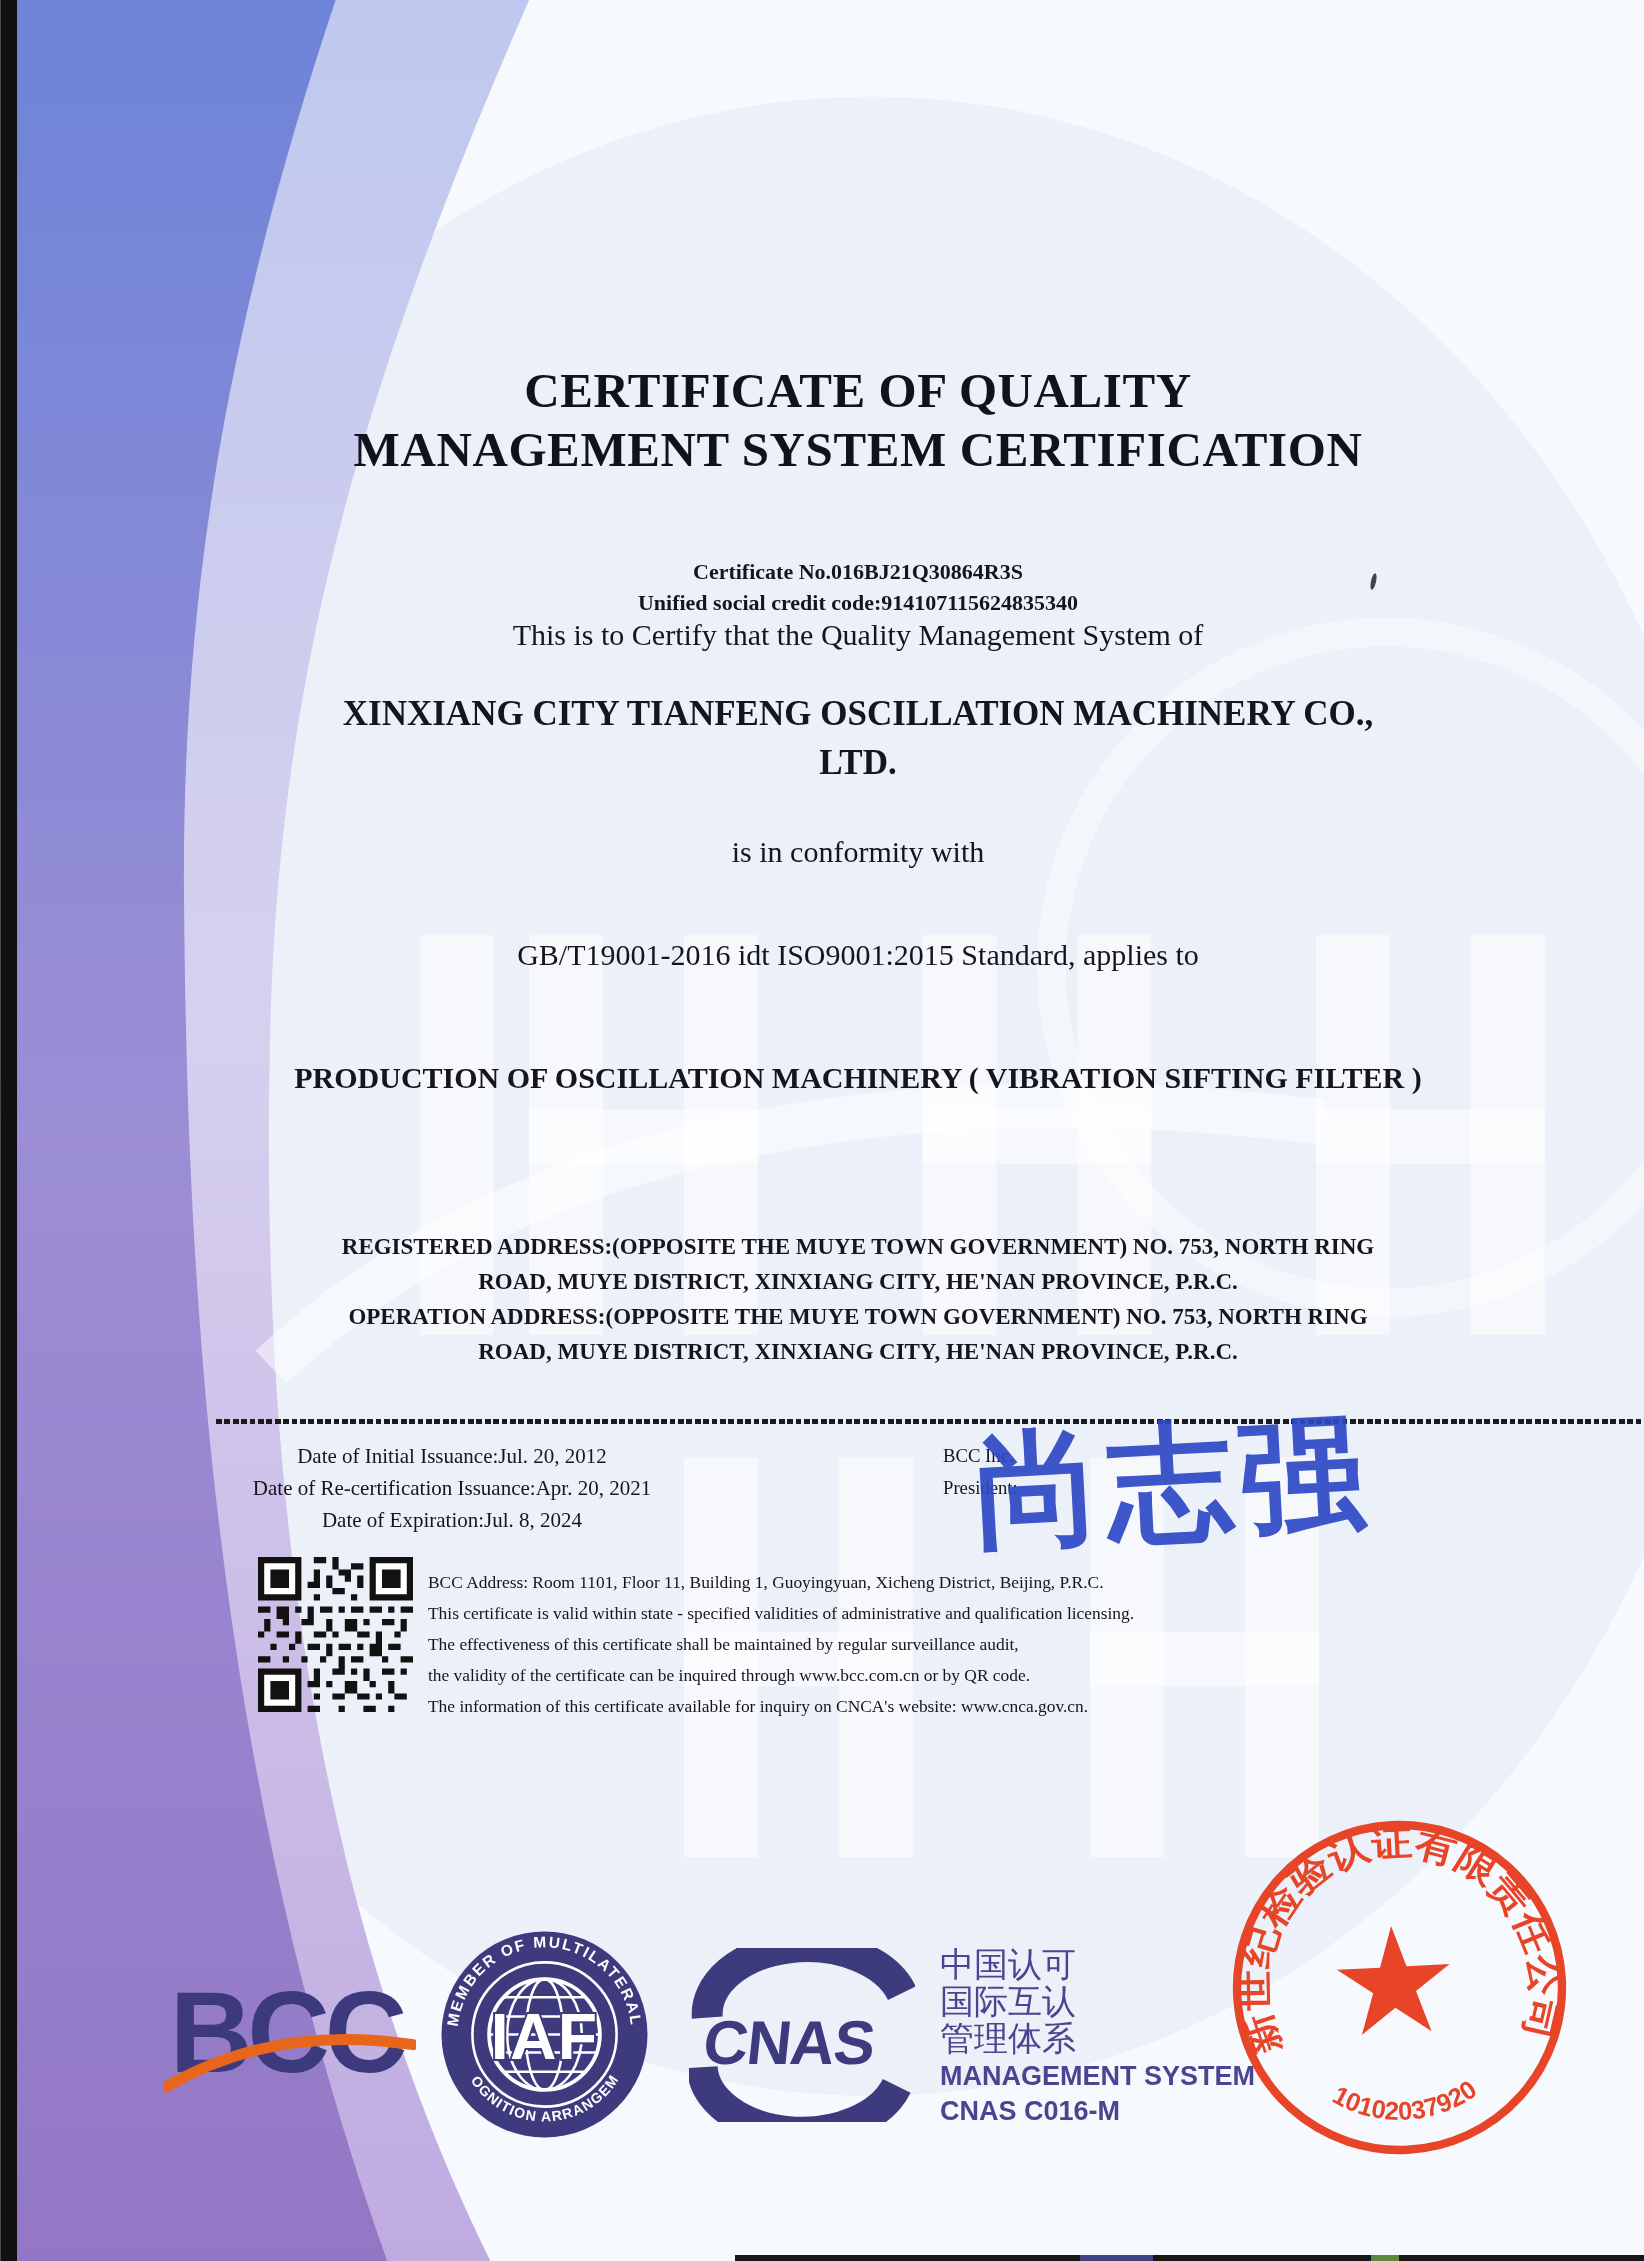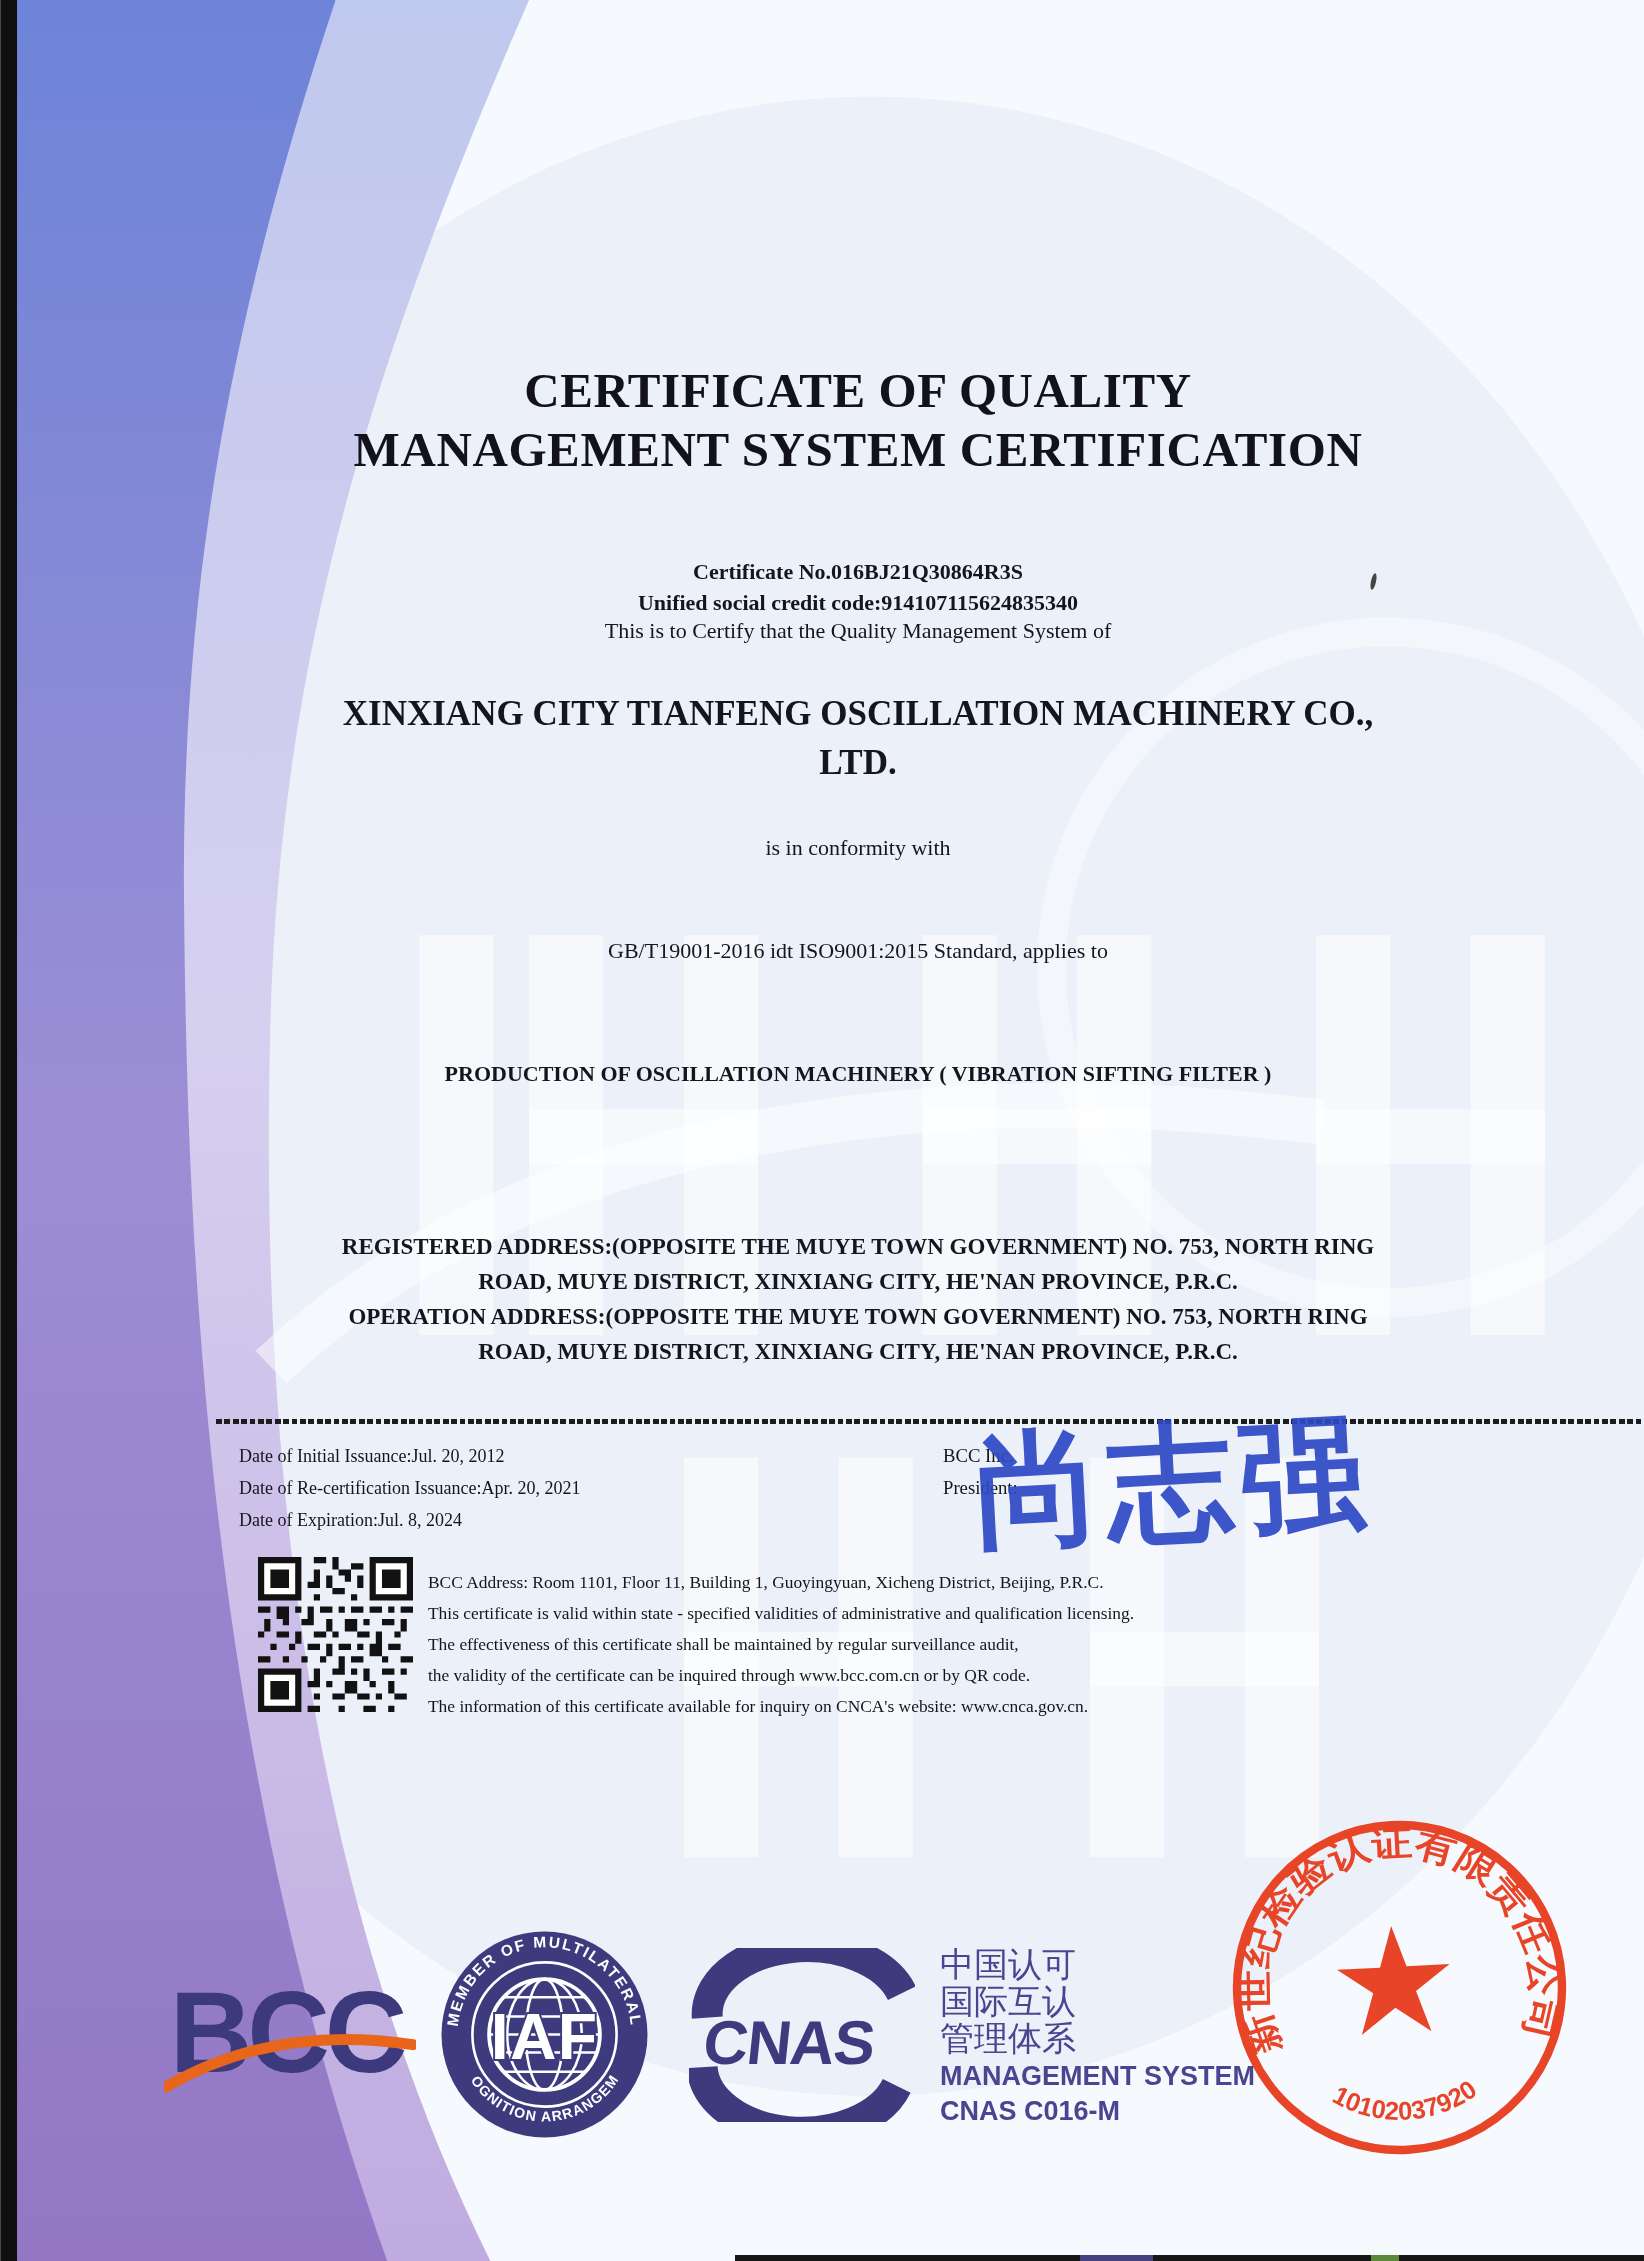--- a/index.html
+++ b/index.html
@@ -2,26 +2,26 @@
 <html style="font-size:10.3px"><head>
 <meta charset="utf-8">
 <style>
   html,body{margin:0;padding:0;background:#888;}
   #page{position:relative;width:1645px;height:2261px;margin:0 auto;background:#e5e5e5;overflow:hidden;
         font-family:"Liberation Serif", serif;color:#15151f;}
   .abs{position:absolute;}
   .center-col{position:absolute;left:200px;width:1316px;text-align:center;}
   .title{font-size:49px;font-weight:bold;line-height:59px;letter-spacing:0.6px;color:#12121c;}
   .meta{font-size:22px;font-weight:bold;line-height:31px;}
-  .body36{font-size:22px;}
+  .body36{font-size:30px;}
   .company{font-size:35px;font-weight:bold;line-height:49px;}
   .addr{font-size:23px;line-height:35px;font-weight:600;}
   .dotline{position:absolute;left:216px;right:0;top:1419px;height:4.5px;
            background:repeating-linear-gradient(90deg,#1c1c1c 0 5.8px,transparent 5.8px 8.4px);}
-  .dates{position:absolute;left:239px;top:1440px;width:426px;font-size:18px;line-height:32px;}
+  .dates{position:absolute;left:239px;top:1440px;width:426px;text-align:center;font-size:21px;line-height:32px;}
   .issuer{position:absolute;left:943px;top:1440px;font-size:18.7px;line-height:32px;text-align:left;}
   .sig{position:absolute;left:974px;top:1400px;font-size:126px;font-weight:bold;color:#2e49c5;
        font-family:"Liberation Sans",sans-serif;transform:rotate(-3deg);opacity:.92;letter-spacing:6.4px;}
   .fineprint{position:absolute;left:428px;top:1567px;width:1006px;font-size:17.4px;line-height:31px;}
   .cncol{position:absolute;left:940px;top:1946px;font-size:34px;line-height:37px;color:#4a4590;
          font-family:"Liberation Sans",sans-serif;}
   .cnen{position:absolute;left:940px;font-size:27px;font-weight:bold;color:#4a4590;
         font-family:"Liberation Sans",sans-serif;}
   .speck{position:absolute;left:1371px;top:573px;width:5.2px;height:17px;background:#444;border-radius:50%;transform:rotate(12deg);}
   .bottomstrip{position:absolute;left:735px;top:2255px;width:909px;height:5.8px;

